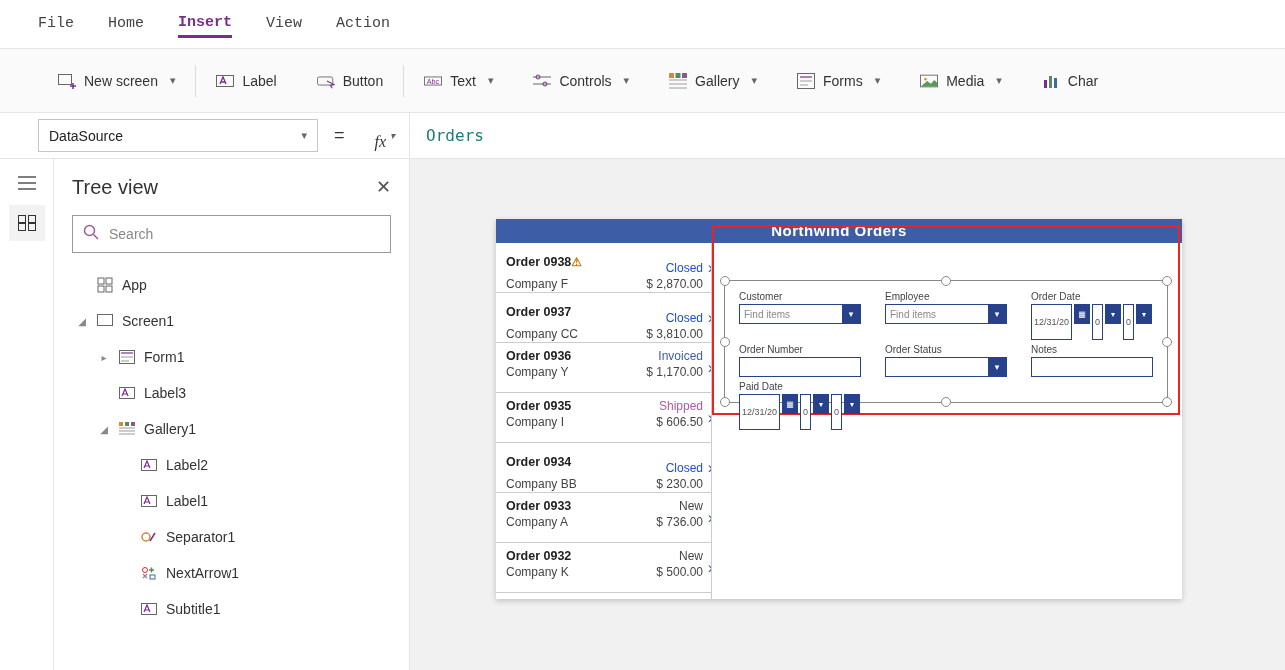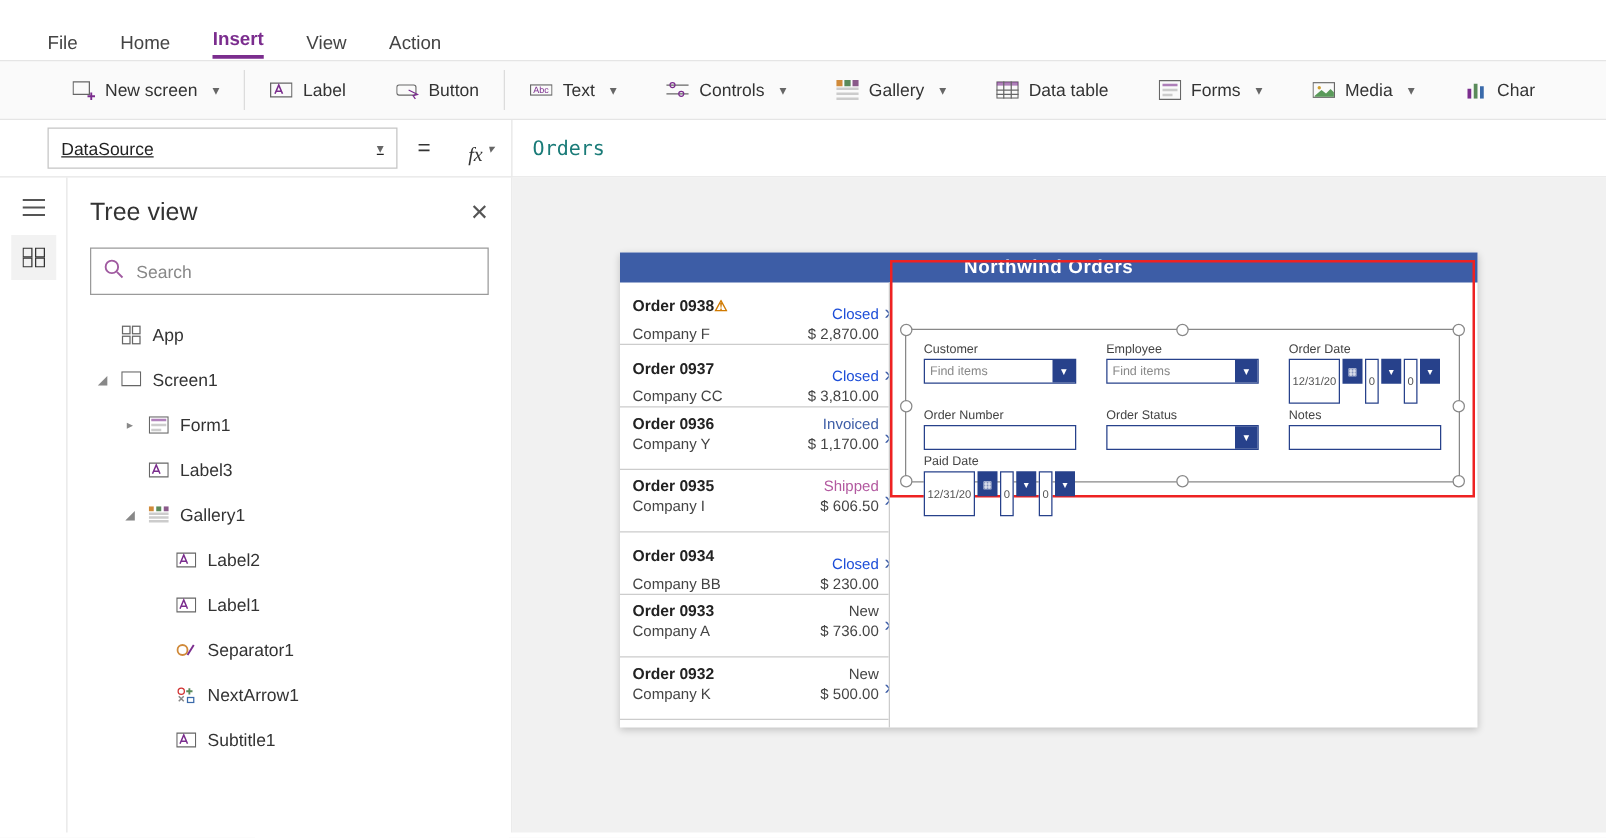--- a/index.html
+++ b/index.html
@@ -1,34 +1,34 @@
 <!DOCTYPE html>
 <html><head>
 <meta charset="utf-8">
 <style>
   * { box-sizing: border-box; }
   html, body { margin:0; padding:0; font-family: "Segoe UI", Arial, sans-serif; background:#fff; color:#222; }
   body { width:1285px; height:670px; overflow:hidden; }
 
   
-  .menubar { height:48px; display:flex; align-items:flex-end; padding:0 38px; gap:34px; font-size:15px; color:#444; border-bottom:1px solid transparent;}
+  .menubar { height:48px; display:flex; align-items:center; padding:0 38px; gap:34px; font-size:15px; color:#444; border-bottom:1px solid transparent;font-family:Liberation Mono, monospace;}
   .menubar .item { cursor:pointer; padding:4px 0;}
   .menubar .item.active { color:#7b2d8e; font-weight:600; border-bottom:3px solid #7b2d8e;}
   
   
-  .ribbon { height:48px; background:#fafafa; border-top:1px solid #e5e5e5; border-bottom:1px solid #e5e5e5; display:flex; align-items:center; padding:0 0 0 38px; font-size:14px; color:#333;}
+  .ribbon { height:65px; background:#fafafa; border-top:1px solid #e5e5e5; border-bottom:1px solid #e5e5e5; display:flex; align-items:center; padding:0 0 0 38px; font-size:14px; color:#333;}
   .ribbon .group { display:flex; align-items:center; padding:0 16px; height:100%;}
   .ribbon .sep { width:1px; height:32px; background:#dcdcdc;}
   .ribbon .btn { display:flex; align-items:center; gap:8px; cursor:pointer; padding:4px 4px;}
   .ribbon .ico { width:18px; height:18px; display:inline-flex; align-items:center; justify-content:center;}
   .ribbon .chev { margin-left:4px; color:#666; font-size:11px;}
   
   
   .formulabar { height:46px; display:flex; align-items:stretch; border-bottom:1px solid #e5e5e5;}
-  .prop-dd { width:280px; margin:6px 0 6px 38px; border:1px solid #c5c5c5; display:flex; align-items:center; padding:0 10px; font-size:14px; justify-content:space-between;text-decoration:underline;}
+  .prop-dd { width:280px; margin:6px 0 6px 38px; border:1px solid #c5c5c5; display:flex; align-items:center; padding:0 10px; font-size:14px; justify-content:space-between;}
   .eq { display:flex; align-items:center; padding:0 16px; font-size:18px; color:#333;}
   .fx { display:flex; align-items:center; padding:0 14px; font-size:16px; font-style:italic; color:#333; border-right:1px solid #e5e5e5; gap:4px;}
   .formula { flex:1; display:flex; align-items:center; padding:0 16px; font-family:Consolas, monospace; font-size:16px; color:#1a7b78;}
   
   
   .main { display:flex; height:calc(670px - 48px - 52px - 46px); }
   
   
   .rail { width:54px; border-right:1px solid #e5e5e5; display:flex; flex-direction:column; align-items:center; padding-top:6px; gap:4px;}
   .rail .railbtn { width:36px; height:36px; display:flex; align-items:center; justify-content:center; cursor:pointer;}
@@ -174,35 +174,20 @@
             <rect x="0" y="14" width="18" height="2" fill="#ccc"></rect>
           </svg>
       </span>
       <span>Gallery</span>
       <span class="chev">▾</span>
     </div>
   </div>
   <div class="group">
     <div class="btn">
       <span class="ico">
-        <svg width="18" height="14" viewBox="0 0 18 14">
-            <rect x="0.5" y="0.5" width="17" height="13" fill="none" stroke="#666"></rect>
-            <rect x="0.5" y="0.5" width="17" height="3" fill="#7b2d8e" opacity="0.6"></rect>
-            <line x1="6" y1="0" x2="6" y2="14" stroke="#666"></line>
-            <line x1="12" y1="0" x2="12" y2="14" stroke="#666"></line>
-            <line x1="0" y1="7" x2="18" y2="7" stroke="#666"></line>
-            <line x1="0" y1="10.5" x2="18" y2="10.5" stroke="#666"></line>
-          </svg>
-      </span>
-      <span>Data table</span>
-    </div>
-  </div>
-  <div class="group">
-    <div class="btn">
-      <span class="ico">
         <svg width="18" height="16" viewBox="0 0 18 16">
             <rect x="0.5" y="0.5" width="17" height="15" fill="none" stroke="#666"></rect>
             <rect x="3" y="3" width="12" height="2" fill="#7b2d8e" opacity="0.6"></rect>
             <rect x="3" y="7" width="12" height="2" fill="#ccc"></rect>
             <rect x="3" y="11" width="8" height="2" fill="#ccc"></rect>
           </svg>
       </span>
       <span>Forms</span>
       <span class="chev">▾</span>
     </div>

